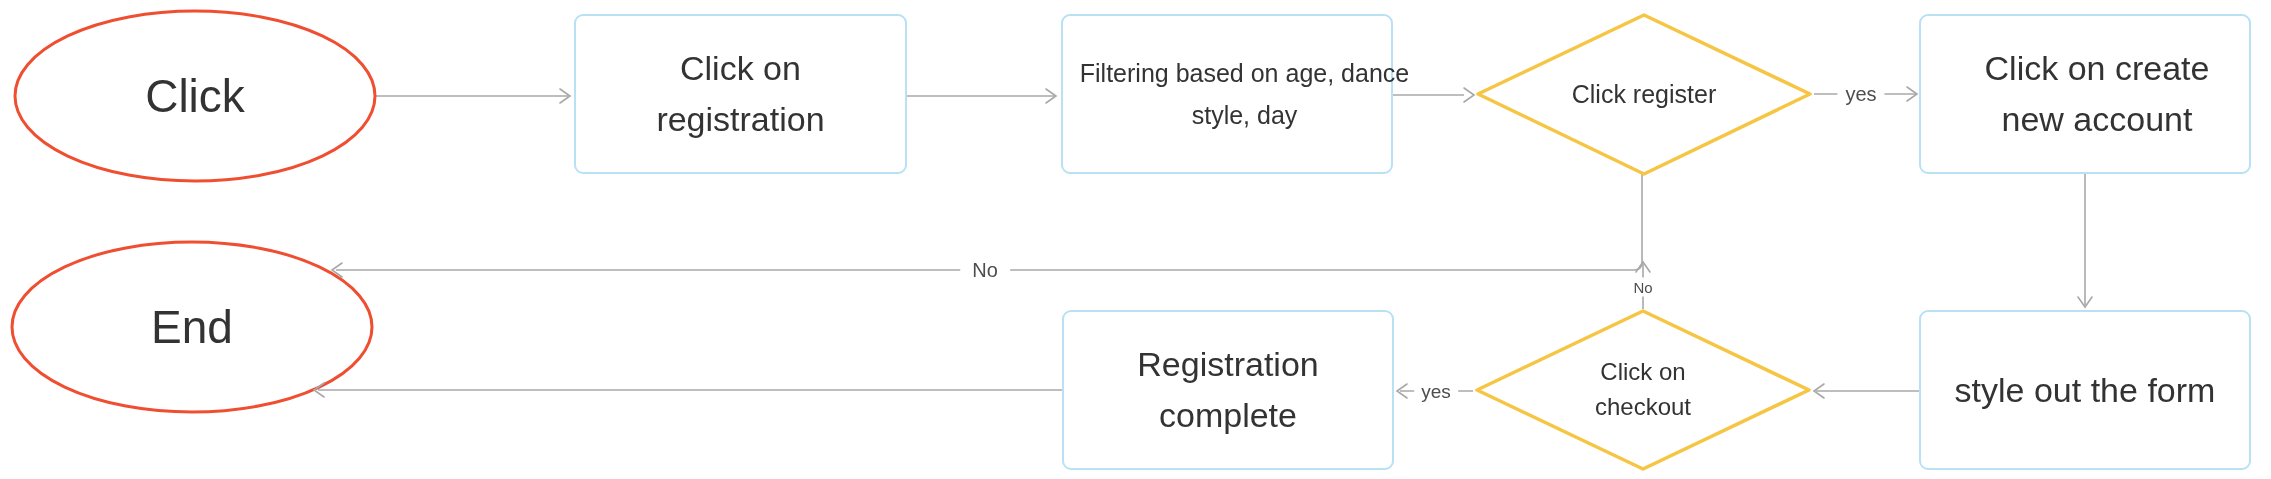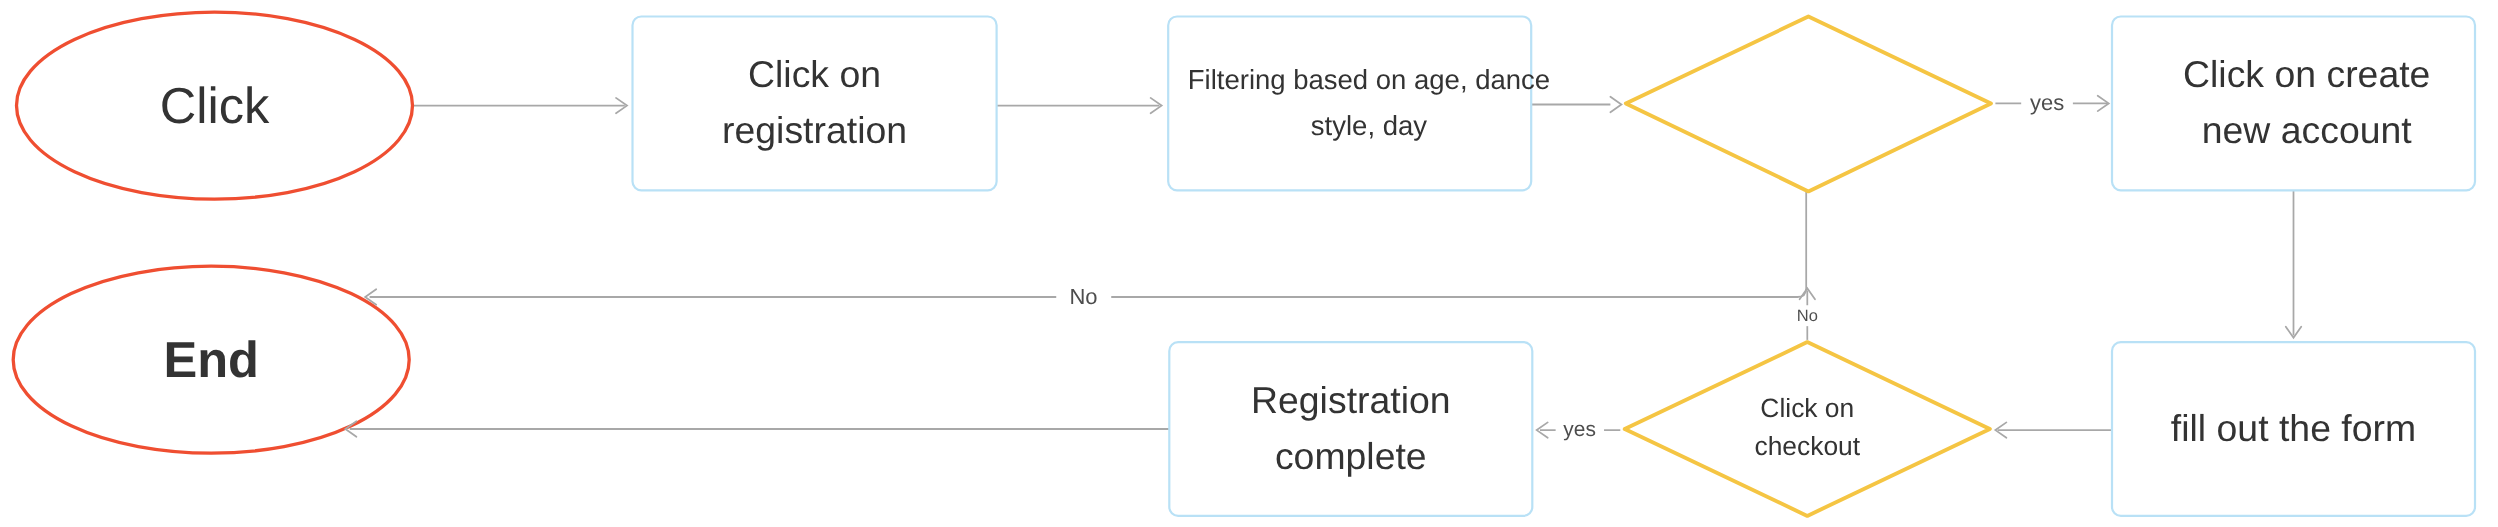--- a/index.html
+++ b/index.html
@@ -102,33 +102,34 @@
     <path class="arrowhead" d="M2078 297 L2085 307 L2092 297"></path>
     <path class="arrowhead" d="M1824 384 L1814 391 L1824 398"></path>
     <path class="arrowhead" d="M1407 384 L1397 391 L1407 398"></path>
     <path class="arrowhead" d="M324 383 L314 390 L324 397"></path>
     <path class="arrowhead" d="M342 263 L332 270 L342 277"></path>
     <path class="arrowhead" d="M1636 272 L1643 262 L1650 272"></path>
   </svg>
 
   <div class="nlabel" style="left:15px; top:11px; width:360px; height:170px; font-size:46px; font-weight:500;">Click</div>
 
-  <div class="nlabel" style="left:12px; top:242px; width:360px; height:170px; font-size:46px; font-weight:700;text-align:right;">End</div>
+  <div class="nlabel" style="left:12px; top:242px; width:360px; height:170px; font-size:46px; font-weight:400;text-align:right;">End</div>
 
   <div class="nlabel" style="left:575px; top:15px; width:331px; height:158px; font-size:34px; font-weight:500; line-height:1.5;">Click on
 registration</div>
 
   <div class="nlabel" style="left:1062px; top:15px; width:365px; height:158px; font-size:25px; font-weight:400; line-height:1.7;">Filtering based on age, dance
 style, day</div>
 
+  <div class="nlabel" style="left:1494px; top:34px; width:300px; height:120px; font-size:25px; font-weight:400;">Click register</div>
 
   <div class="nlabel" style="left:1920px; top:15px; width:330px; height:158px; font-size:34px; font-weight:500; line-height:1.5;padding-left:12px;">Click on create
 new account</div>
 
-  <div class="nlabel" style="left:1920px; top:311px; width:330px; height:158px; font-size:34px; font-weight:500;">fill out the form</div>
+  <div class="nlabel" style="left:1920px; top:311px; width:330px; height:158px; font-size:34px; font-weight:500;">style out the form</div>
 
   <div class="nlabel" style="left:1493px; top:330px; width:300px; height:120px; font-size:24px; font-weight:400; line-height:1.45;">Click on
 checkout</div>
 
   <div class="nlabel" style="left:1063px; top:311px; width:330px; height:158px; font-size:34px; font-weight:500; line-height:1.5;">Registration
 complete</div>
 
   <span class="elabel" style="left:1861px; top:94px; font-size:20px; padding:2px 8px;">yes</span>
 
   <span class="elabel" style="left:985px; top:270px; font-size:20px; padding:2px 12px;">No</span>

